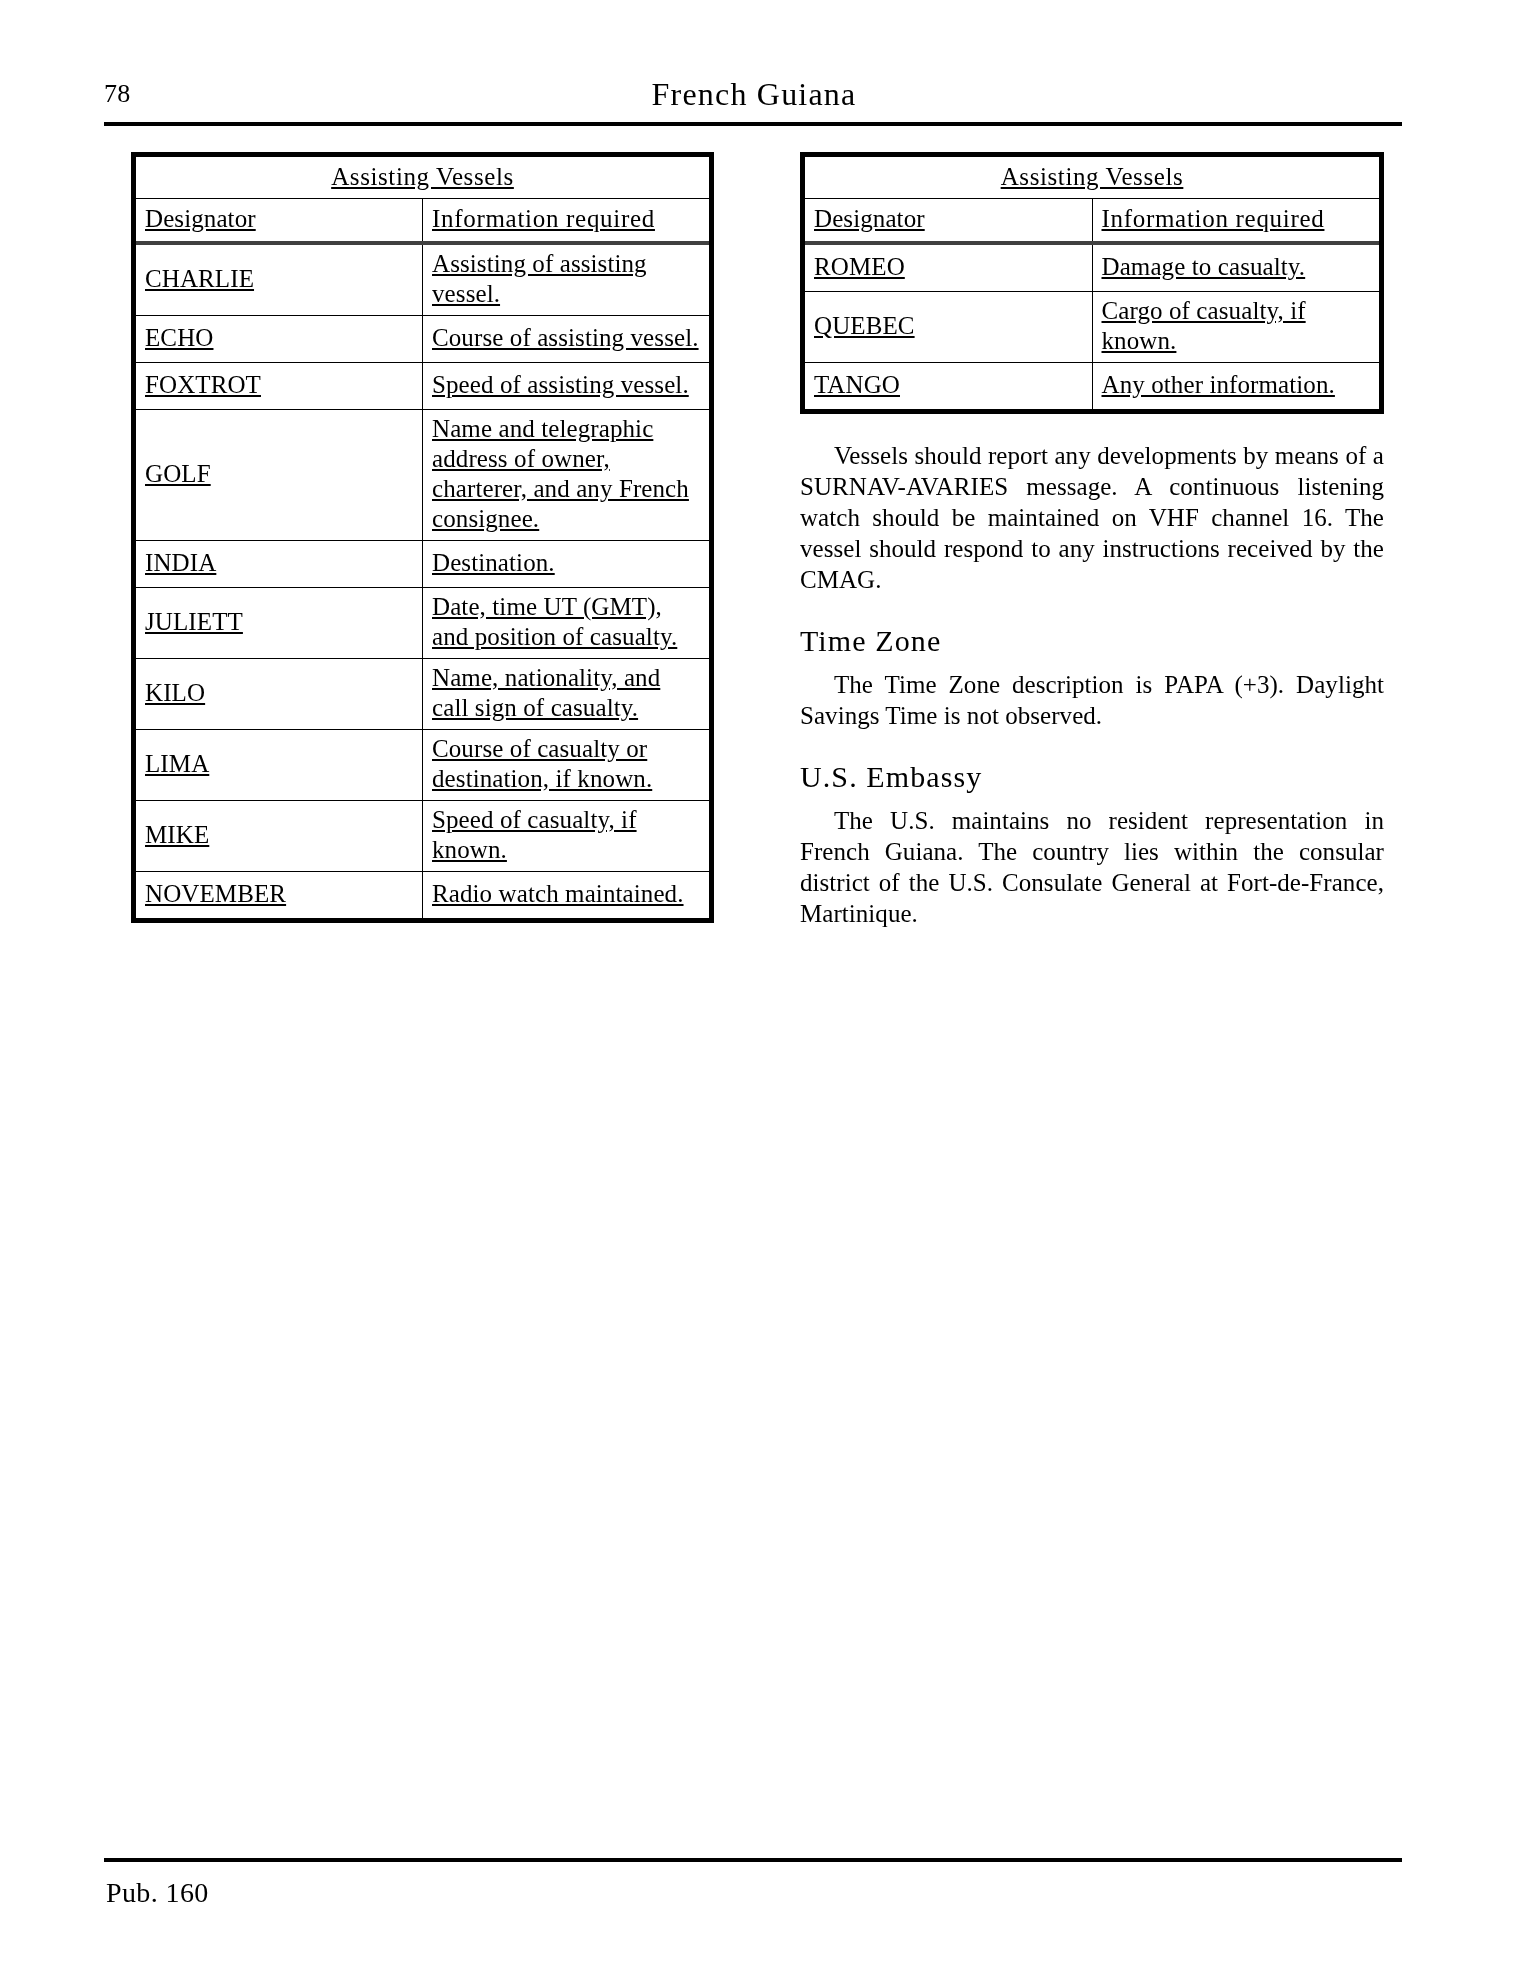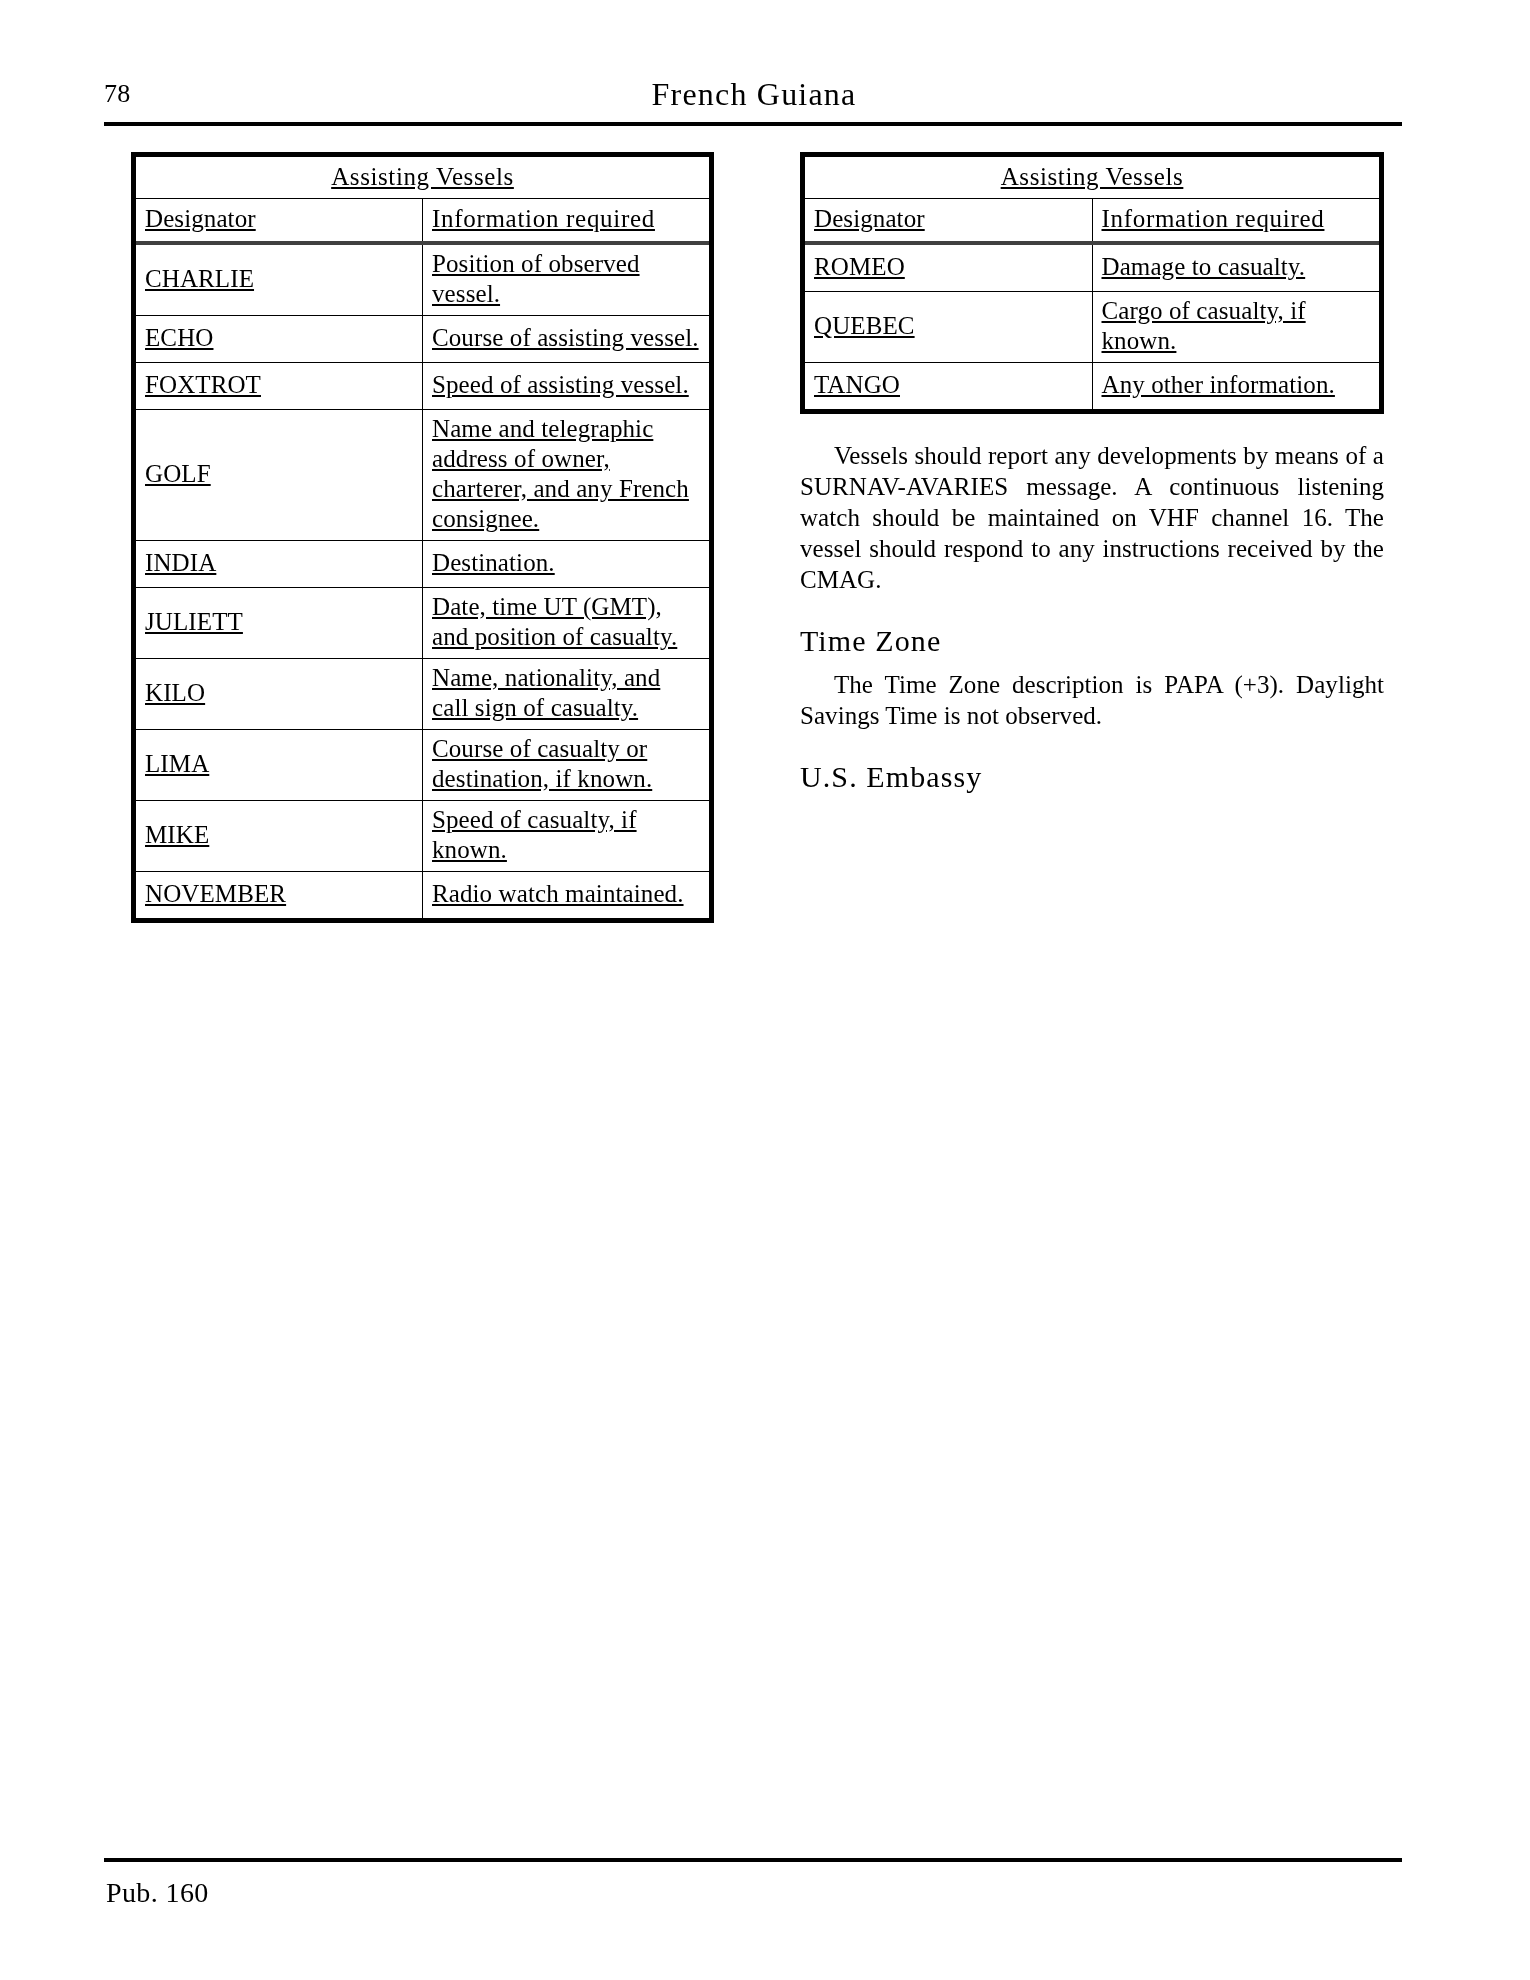--- a/index.html
+++ b/index.html
@@ -170,21 +170,21 @@
       <tbody>
         <tr>
           <td class="caption-cell" colspan="2">Assisting Vessels</td>
         </tr>
         <tr>
           <td class="sub-head desig">Designator</td>
           <td class="sub-head info">Information required</td>
         </tr>
         <tr class="row-tall">
           <td class="desig">CHARLIE</td>
-          <td class="info">Position of observed vessel.</td>
+          <td class="info">Assisting of assisting vessel.</td>
         </tr>
         <tr class="row-tall">
           <td class="desig">ECHO</td>
           <td class="info">Course of assisting vessel.</td>
         </tr>
         <tr class="row-tall">
           <td class="desig">FOXTROT</td>
           <td class="info">Speed of assisting vessel.</td>
         </tr>
         <tr>
@@ -243,18 +243,19 @@
         </tr>
       </tbody>
     </table>
 
     <p class="para after-table">Vessels should report any developments by means of a SURNAV-AVARIES message. A continuous listening watch should be maintained on VHF channel 16. The vessel should respond to any instructions received by the CMAG.</p>
 
     <h2 class="section">Time Zone</h2>
     <p class="para">The Time Zone description is PAPA (+3). Daylight Savings Time is not observed.</p>
 
     <h2 class="section">U.S. Embassy</h2>
+    <p class="para">The U.S. maintains no resident representation in French Guiana. The country lies within the consular district of the U.S. Consulate General at Fort-de-France, Martinique.</p>
   </div>
 
   <div class="footer-rule"></div>
   <div class="footer-pub">Pub. 160</div>
 
 </div>
 
 </body></html>

